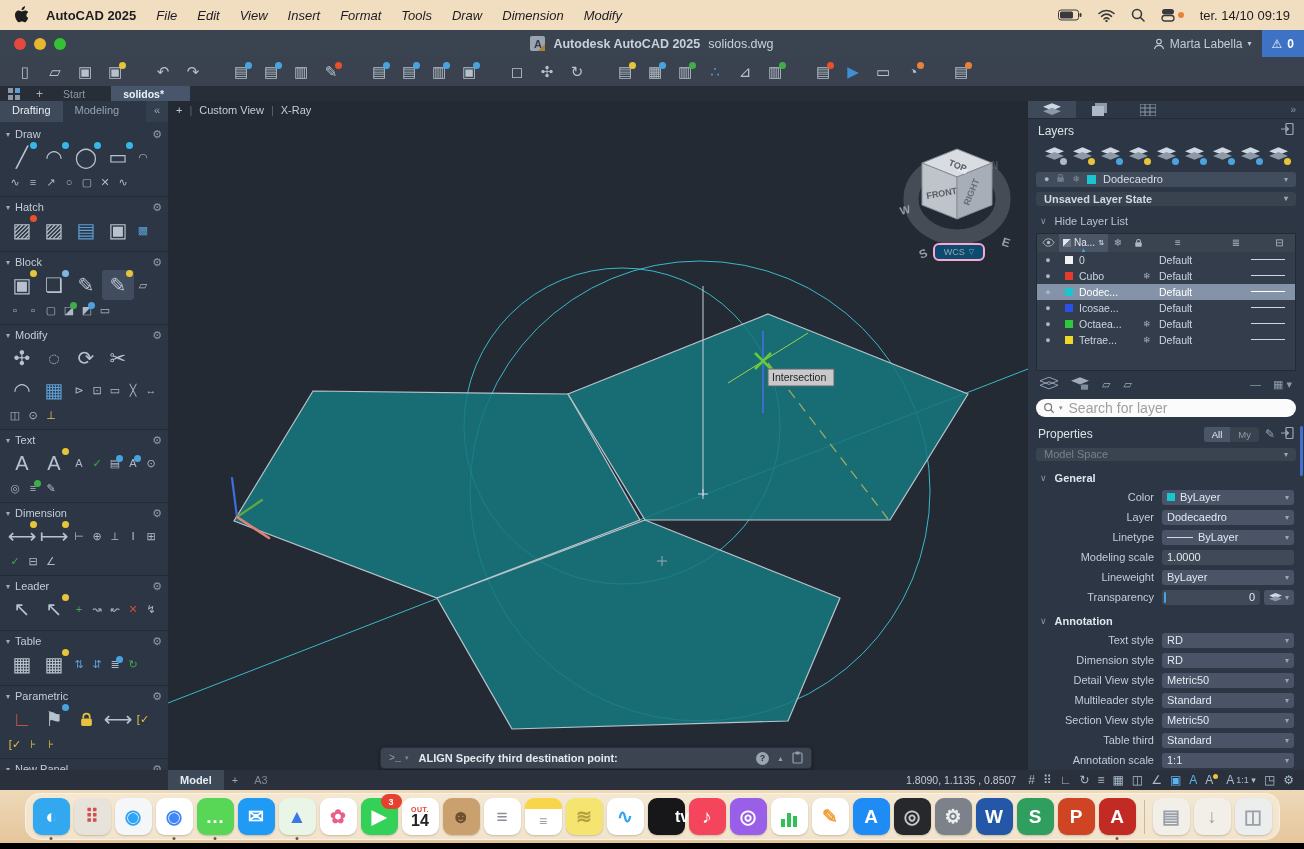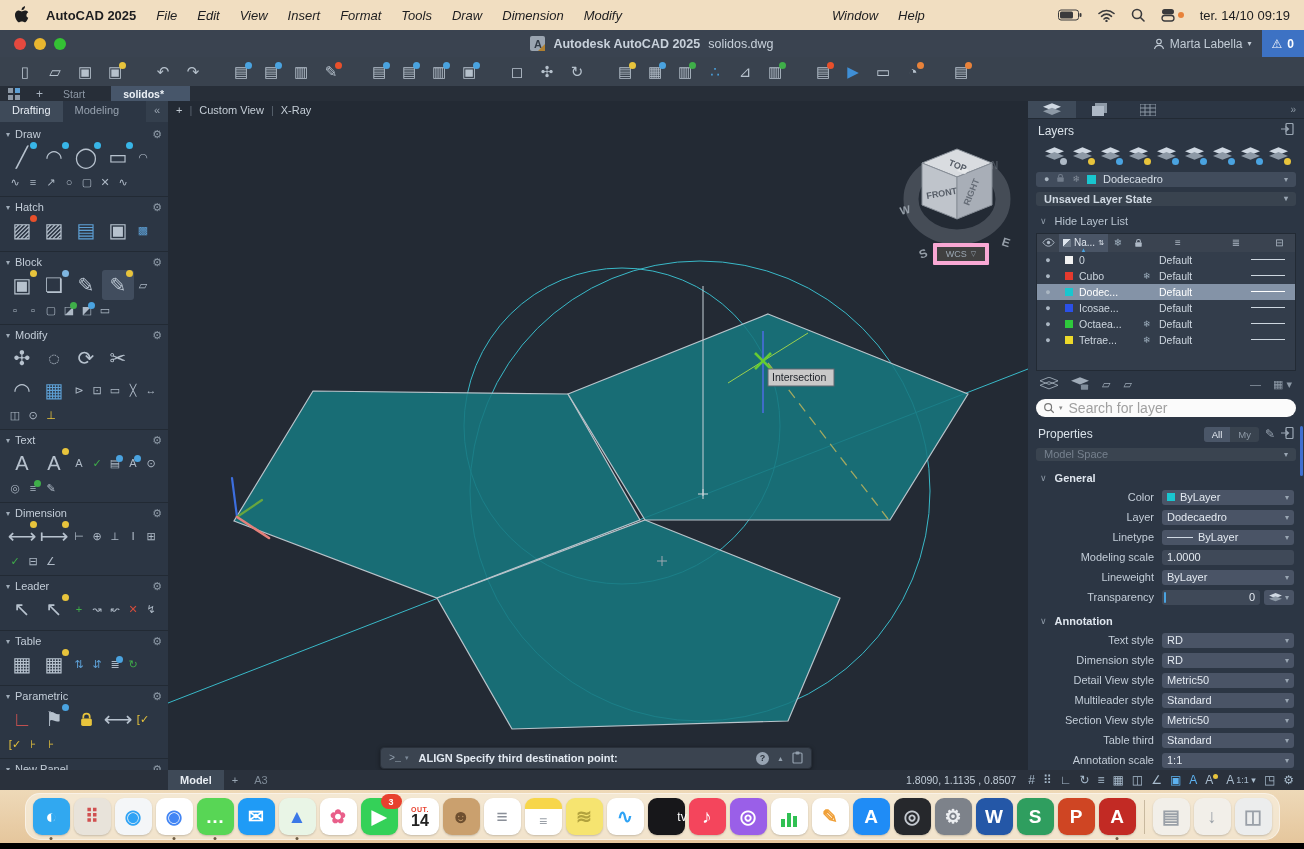--- a/index.html
+++ b/index.html
@@ -60,22 +60,22 @@
   .pal-big{width:32px;height:30px;display:flex;align-items:center;justify-content:center;
     color:#b7c2ce;font-size:20px;position:relative;border-radius:3px;}
   .pal-big.sel{background:#414d5e;}
   .pal-small{width:18px;height:16px;display:flex;align-items:center;justify-content:center;
     color:#aeb9c6;font-size:11px;position:relative;}
   .pal-big .ovdot,.pal-small .ovdot{position:absolute;right:1px;top:0;width:7px;height:7px;border-radius:50%;}
   
   .viewport{position:relative;width:860px;height:669px;background:#232a34;overflow:hidden;}
   .vp-header{position:absolute;left:8px;top:3px;color:#c4cdd6;font-size:11px;display:flex;gap:7px;z-index:5;}
   .vp-header .sep{color:#5a6470;}
-  .wcs{position:absolute;left:765px;top:142px;width:48px;height:14px;background:#404040;border:4px solid #f9a8d4;
-    border-radius:1px;color:#9aa6b2;font-size:9px;display:flex;align-items:center;justify-content:center;gap:4px;z-index:5;}
+  .wcs{position:absolute;left:765px;top:142px;width:48px;height:14px;background:#0c4a6e;border:2px solid #f9a8d4;
+    border-radius:6px;color:#9aa6b2;font-size:9px;display:flex;align-items:center;justify-content:center;gap:4px;z-index:5;}
   .cmdbar{position:absolute;left:212px;top:646px;width:432px;height:22px;background:#3b4450;border:1px solid #29303a;
     border-radius:4px;display:flex;align-items:center;padding:0 8px;box-sizing:border-box;z-index:6;
     box-shadow:0 1px 4px rgba(0,0,0,.4);}
   .cmd-prompt{color:#93a0ae;font-size:10px;font-family:"Liberation Mono",monospace;margin-right:4px;}
   .cmd-car{color:#7d8a98;font-size:7px;margin-right:10px;}
   .cmd-text{color:#e2e9f1;font-size:11px;font-weight:bold;}
   .cmd-right{margin-left:auto;display:flex;align-items:center;gap:8px;}
   .cmd-q{width:13px;height:13px;border-radius:50%;background:#98a4b2;color:#2c333d;font-size:9px;font-weight:bold;
     display:flex;align-items:center;justify-content:center;}
   .cmd-up{color:#93a0ae;font-size:7px;}
@@ -193,24 +193,20 @@
         <span class="mb-item">File</span>
         <span class="mb-item">Edit</span>
         <span class="mb-item">View</span>
         <span class="mb-item">Insert</span>
         <span class="mb-item">Format</span>
         <span class="mb-item">Tools</span>
         <span class="mb-item">Draw</span>
         <span class="mb-item">Dimension</span>
         <span class="mb-item">Modify</span>
       </span>
-    <span id="menuRight" style="display:flex;">
-        <span class="mb-item mb-gap">Window</span>
-        <span class="mb-item">Help</span>
-      </span>
     <span class="mb-right">
       <span class="mb-ico">
         <svg width="24" height="12" viewBox="0 0 24 12">
             <rect x="0.5" y="1" width="20" height="10" rx="2.5" fill="none" stroke="#3a3a3c"></rect>
             <rect x="2" y="2.5" width="13" height="7" rx="1.5" fill="#3a3a3c"></rect>
             <rect x="21.5" y="4" width="2" height="4" rx="1" fill="#3a3a3c"></rect>
           </svg>
       </span>
       <span class="mb-ico">
         <svg width="17" height="13" viewBox="0 0 17 13">
@@ -1024,21 +1020,21 @@
         <span class="dk dk-notes">
           <span style="color:#9aa0a8;font-size:14px;margin-top:8px;">≡</span>
         </span>
         <span class="dk" style="background: rgb(246, 228, 112); color: rgb(178, 162, 62);">
           <span style="">≋</span>
         </span>
         <span class="dk" style="background: rgb(255, 255, 255); color: rgb(47, 163, 245);">
           <span style="">∿</span>
         </span>
         <span class="dk" style="background: rgb(23, 23, 26); color: rgb(255, 255, 255);">
-          <span style="font-size:12px;font-weight:normal;padding-left:32px;">tv</span>
+          <span style="font-size:16px;font-weight:bold;padding-left:32px;">tv</span>
         </span>
         <span class="dk" style="background: rgb(244, 69, 92); color: rgb(255, 255, 255);">
           <span style="">♪</span>
         </span>
         <span class="dk" style="background: rgb(154, 95, 232); color: rgb(255, 255, 255);">
           <span style="">◎</span>
         </span>
         <span class="dk dk-bars">
           <i style="height:8px"></i>
           <i style="height:14px"></i>

